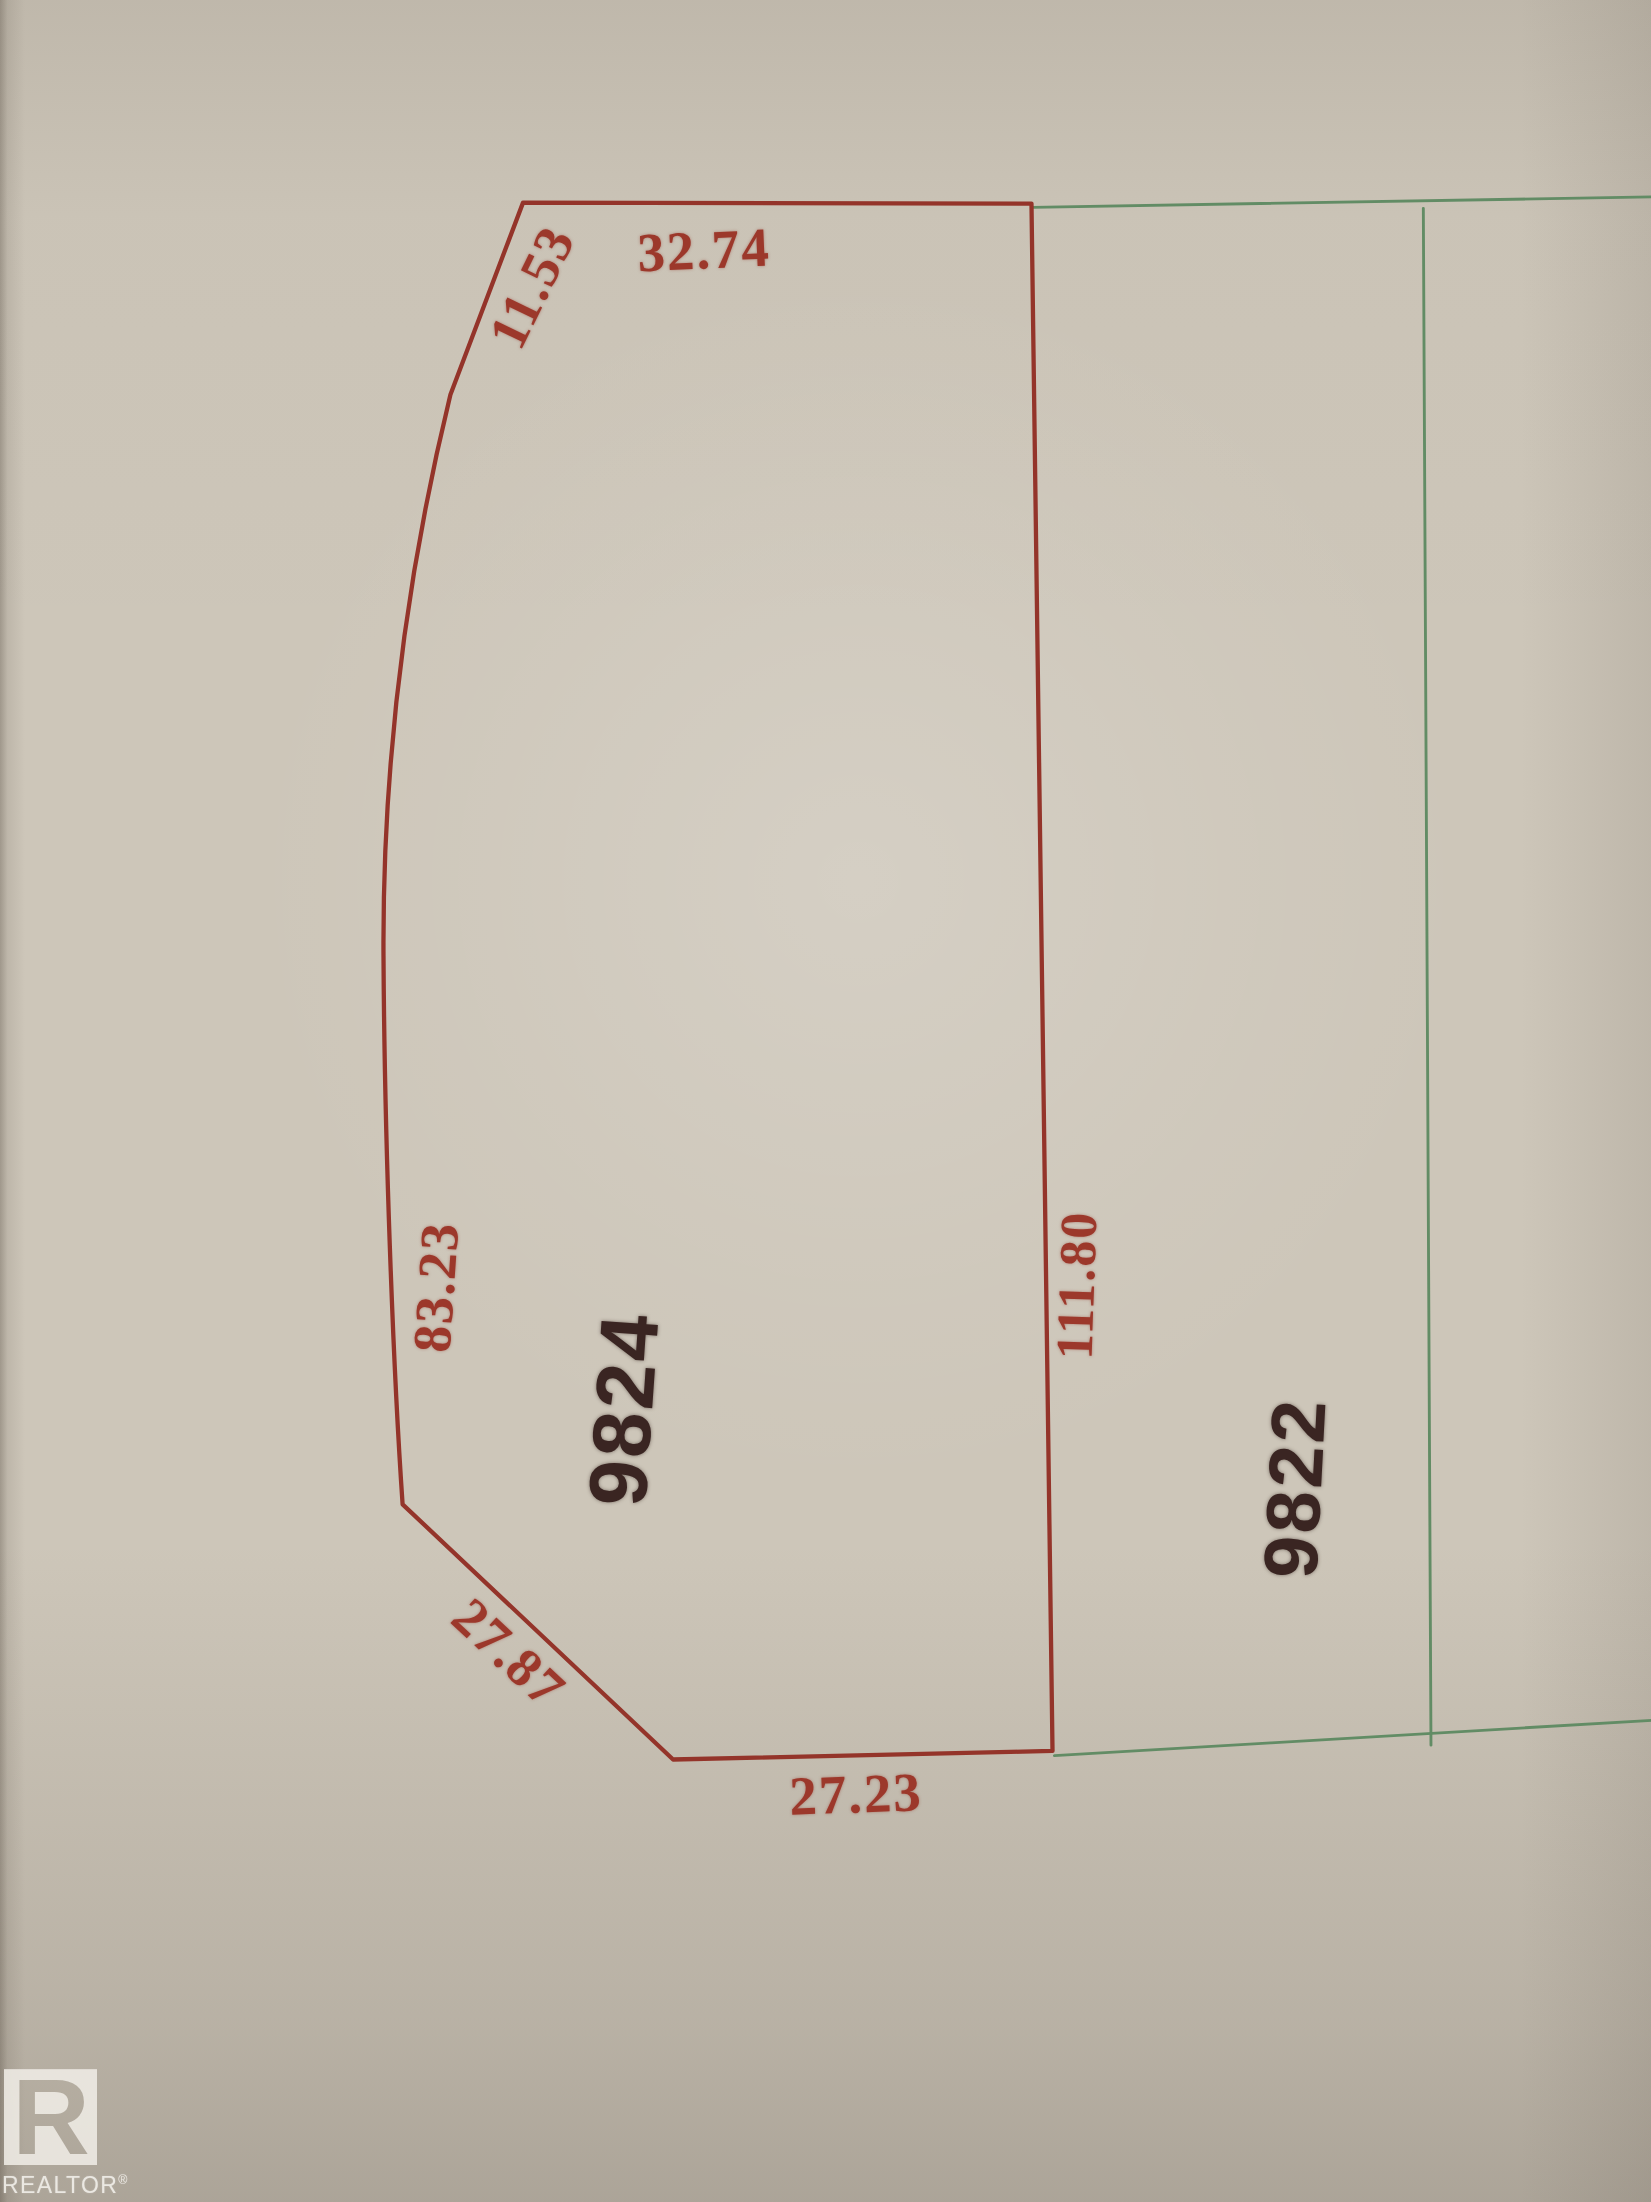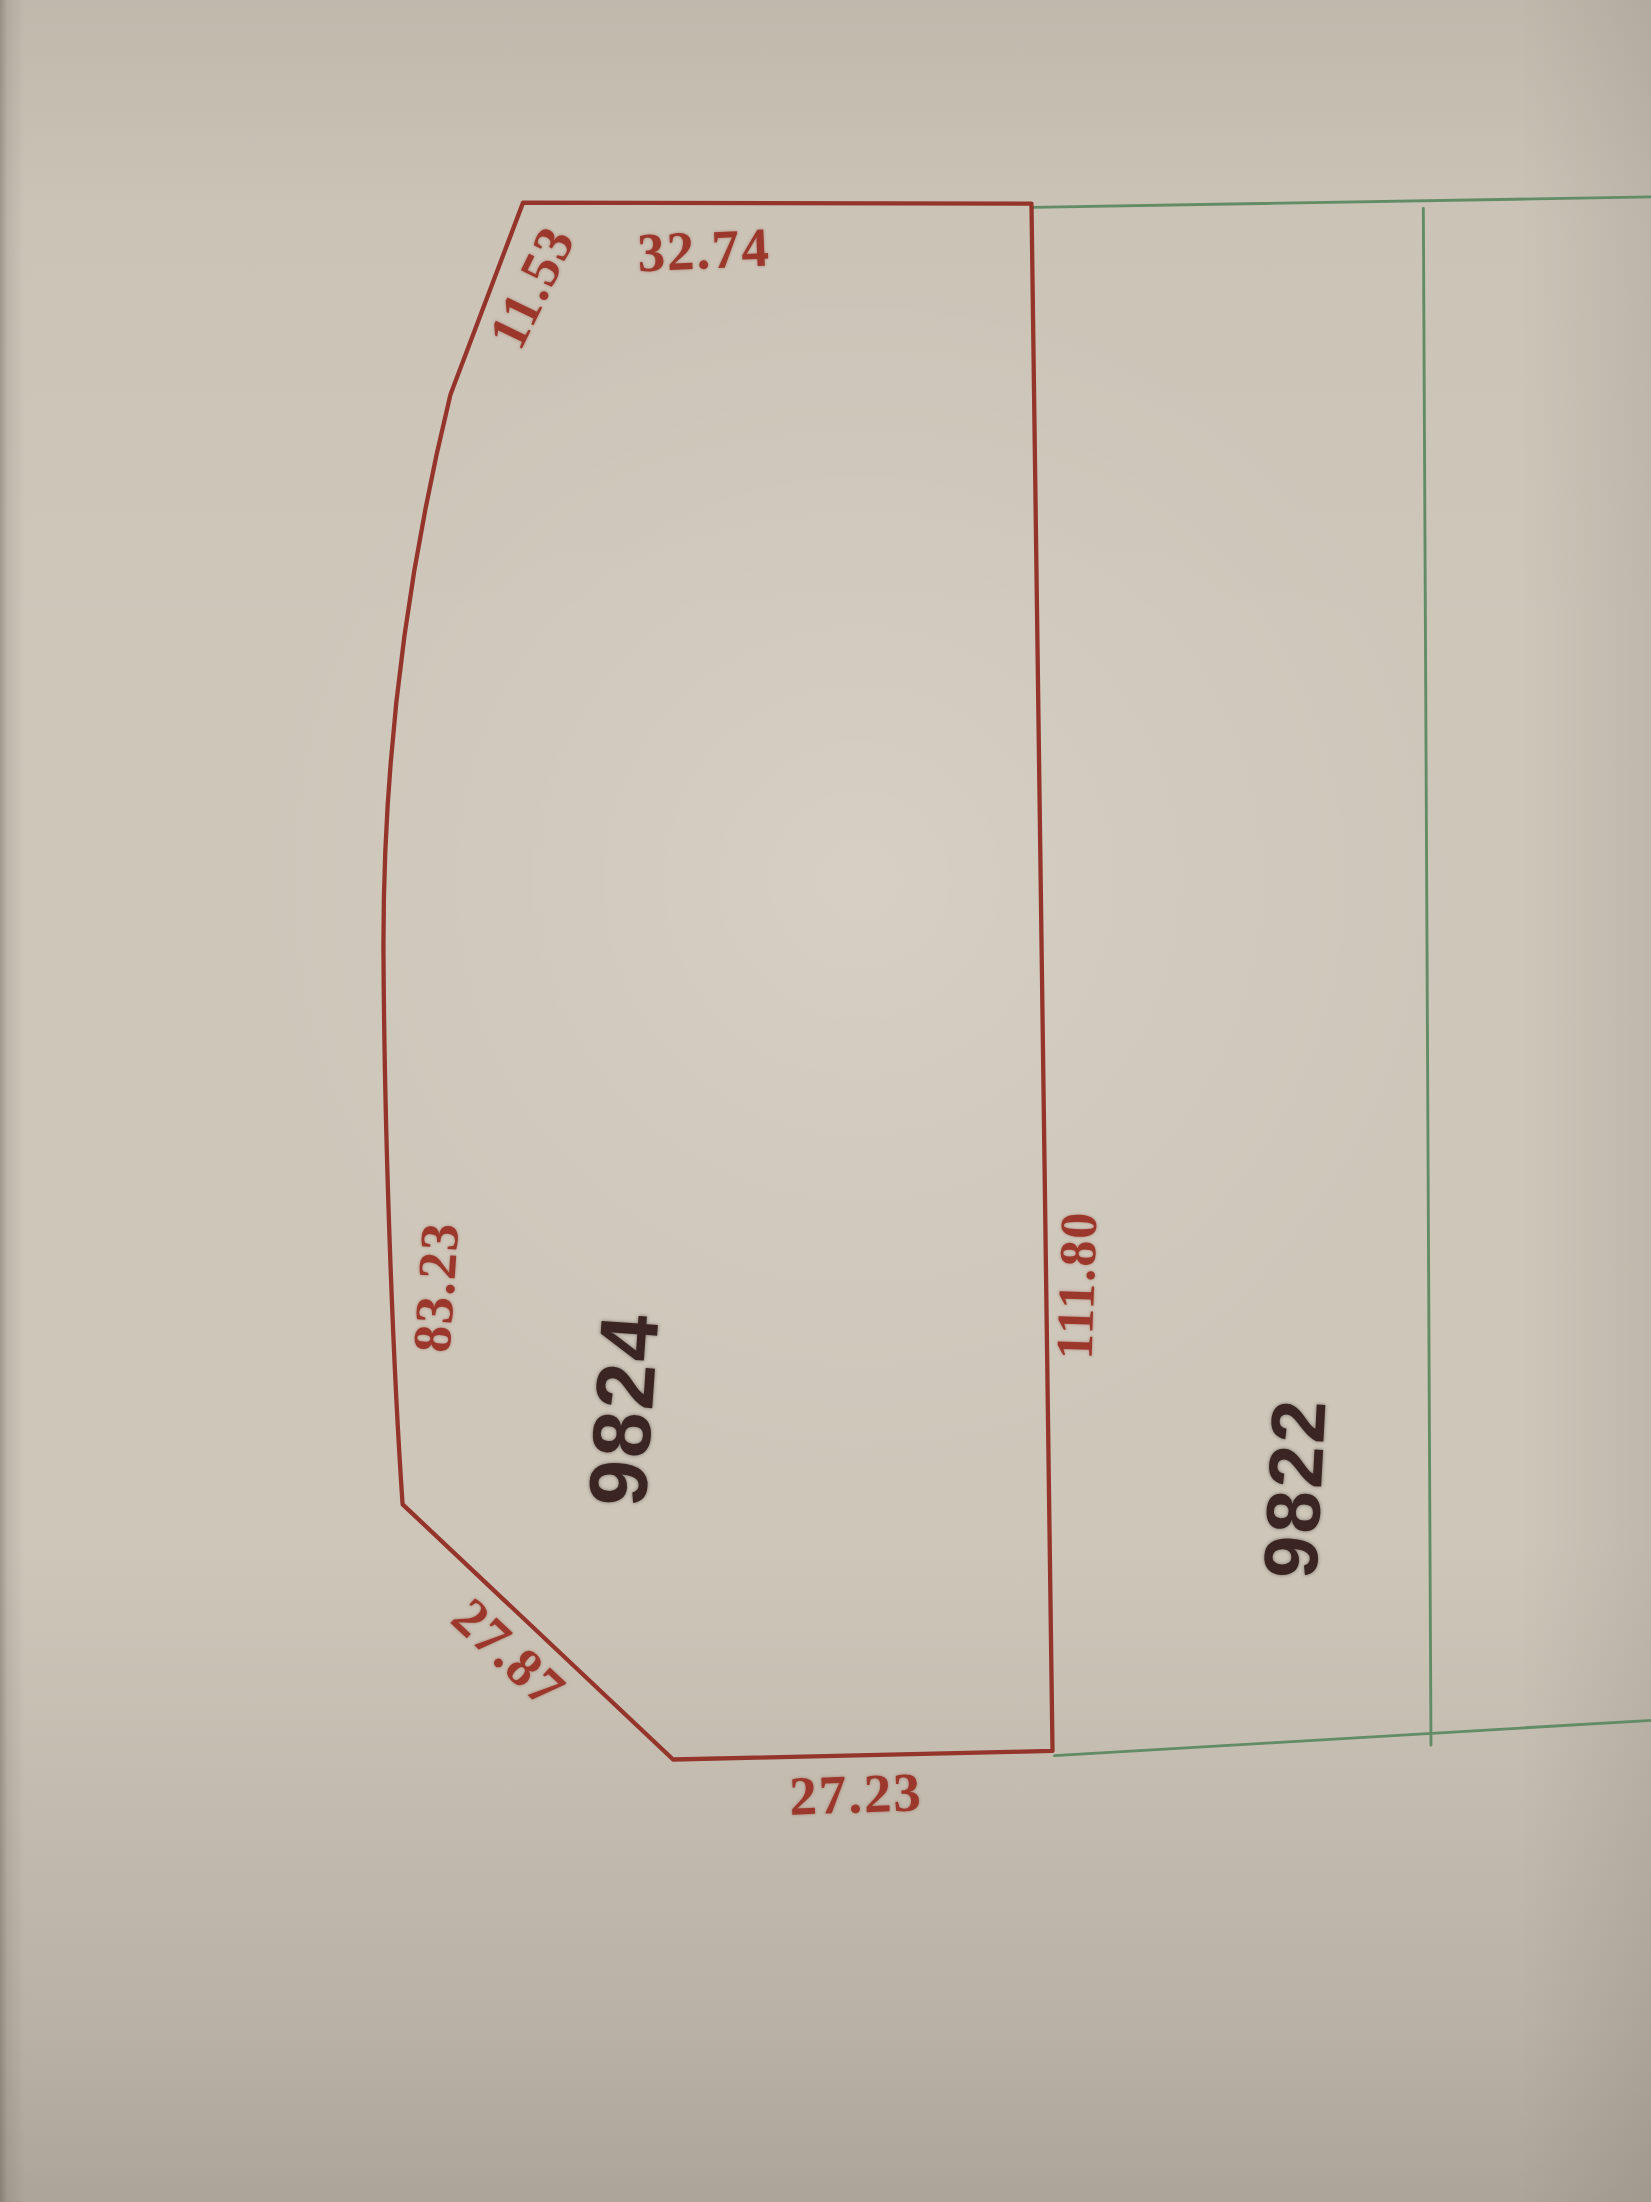--- a/index.html
+++ b/index.html
@@ -71,15 +71,27 @@
   <div class="label dim" style="left:1077px;top:1285px;font-size:52px;--rot:-88deg">111.80</div>
 
   <div class="label dim" style="left:509px;top:1653px;font-size:54px;--rot:43deg">27.87</div>
 
   <div class="label dim" style="left:856px;top:1794px;font-size:55px;--rot:-2deg">27.23</div>
 
   <div class="label lot" style="left:624px;top:1409px;font-size:82px;--rot:-86deg">9824</div>
 
   <div class="label lot" style="left:1295px;top:1488px;font-size:76px;--rot:-87deg">9822</div>
 
+  <div class="wm">
+    <svg width="94" height="98" viewBox="0 0 98 102">
+      <defs>
+        <mask id="rHole" maskUnits="userSpaceOnUse" x="0" y="0" width="98" height="102">
+          <rect x="0" y="0" width="97" height="100" fill="#ffffff"></rect>
+          <text x="49" y="88" text-anchor="middle" font-family="Liberation Sans, DejaVu Sans, sans-serif" font-weight="bold" font-size="112" fill="#000000">R</text>
+        </mask>
+      </defs>
+      <rect x="0" y="0" width="97" height="100" fill="#efece6" opacity="0.93" mask="url(#rHole)"></rect>
+    </svg>
+    <div class="wm-text"><span>REALTOR</span><span class="reg">®</span></div>
+  </div>
 
 </div>
 
 
 </body></html>

